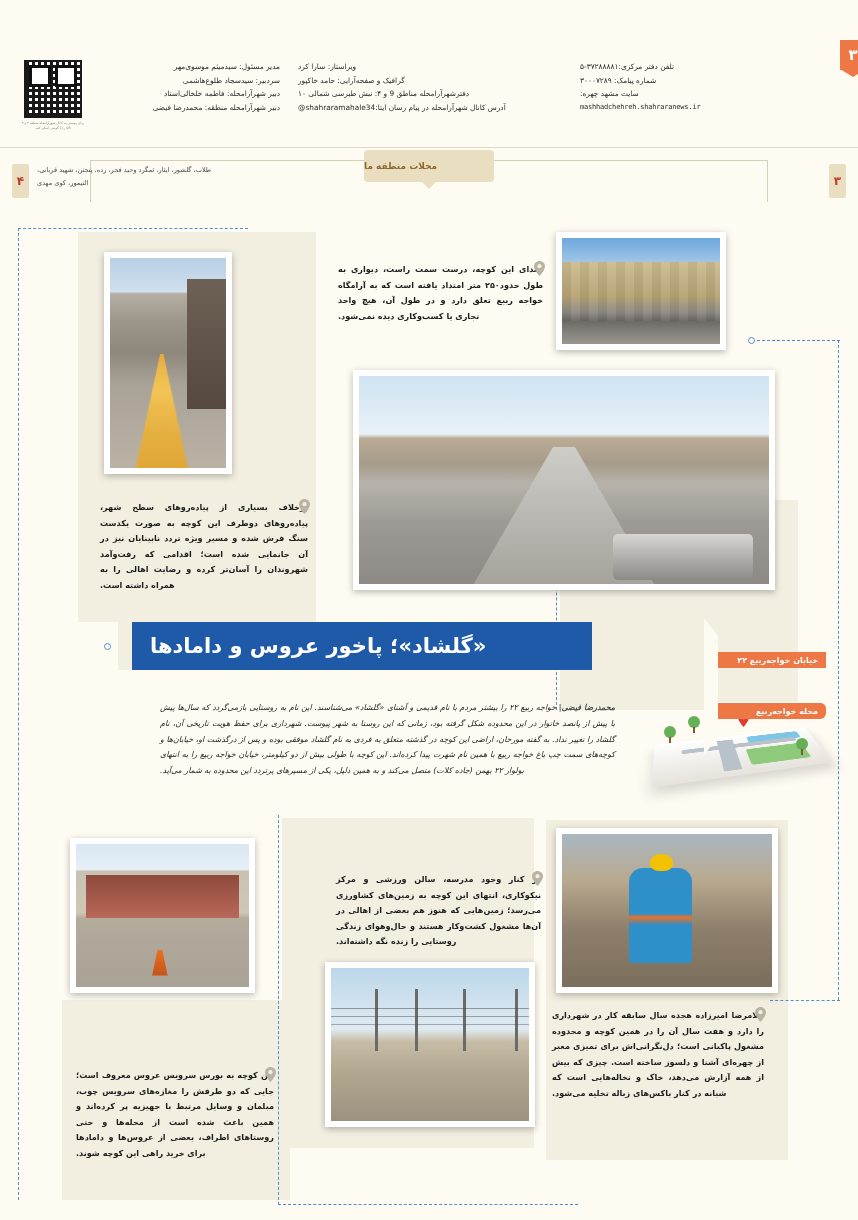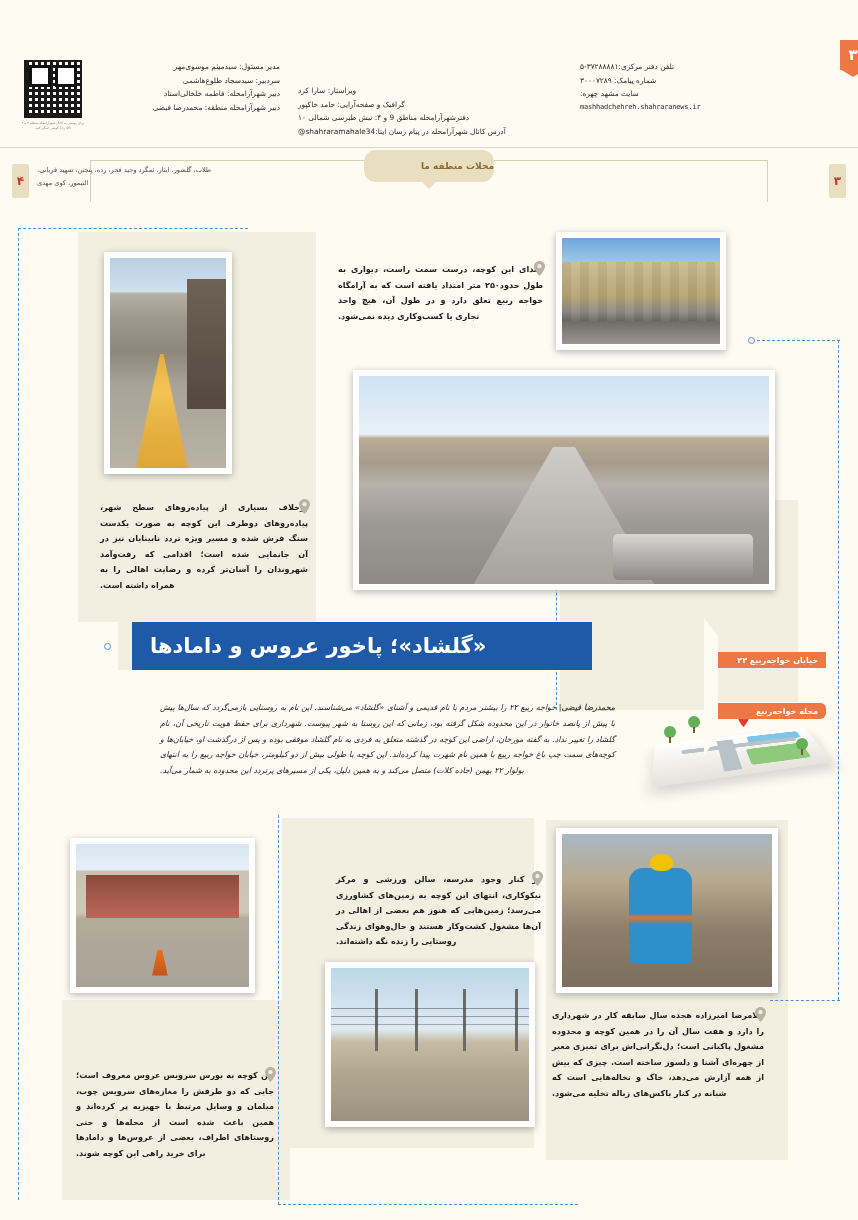--- a/index.html
+++ b/index.html
@@ -40,40 +40,40 @@
   .qr-code::before, .qr-code::after {
     content:""; position:absolute; width:16px; height:16px;
     border:3px solid #111; background:#fff;
   }
   .qr-code::before { top:3px; right:3px; }
   .qr-code::after  { top:3px; left:3px;  }
   .qr-caption { font-size:3.2px; color:#8a8577; line-height:1.5; margin-top:3px; }
 
   .mast-col { font-size: 7.4px; color:#2b2b2b; line-height: 1.85; text-align: right; }
   .mast-col-1 { width: 190px; padding-left: 6px; }
-  .mast-col-2 { width: 290px; text-align: left; direction: rtl; padding-left: 18px; margin-top: 24px;}
+  .mast-col-2 { width: 290px; text-align: left; direction: rtl; padding-left: 18px;}
   .mast-col-2 div { text-align: left; }
   .mast-col-3 { width: 250px; text-align: left; padding-left: 10px; }
   .mast-col-3 div { text-align: left; }
   .mono-line { font-family:"DejaVu Sans Mono", monospace; font-size:7px; letter-spacing:-0.2px;}
 
   
   .navbar {
     position:absolute; top:156px; left:0; width:858px; height:54px;
   }
   .nav-rule {
     position:absolute; top:4px; left:90px; right:90px; height:42px;
     border:1px solid #d8d0b4; border-top:1.5px solid #d8d0b4;
     border-bottom:none;
   }
   .nav-center-badge {
     position:absolute; top:-6px; left:50%; transform:translateX(-50%);
     width:130px; height:32px; background:#e9dfc0;
-    border-radius:12px;
-    display:flex; align-items:center; justify-content:flex-start;
+    border-radius:4px;
+    display:flex; align-items:center; justify-content:flex-end;
   }
   .nav-center-badge .badge-txt {
     font-size:9px; font-weight:bold; color:#8c6a2f; letter-spacing:0.3px;
   }
   .nav-notch {
     position:absolute; top:-6px; left:50%; transform:translateX(-50%);
     width:0;height:0;border-left:7px solid transparent;border-right:7px solid transparent;
     border-top:7px solid #e9dfc0; margin-top:32px;
   }
   .nav-side { position:absolute; top:8px; display:flex; align-items:flex-start; gap:8px; }

